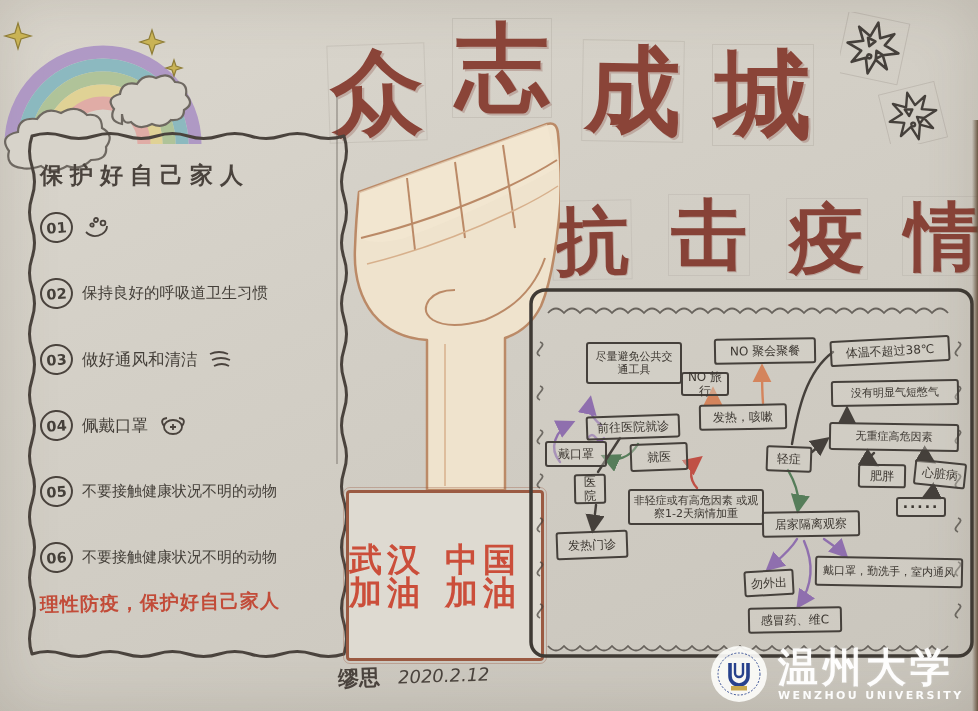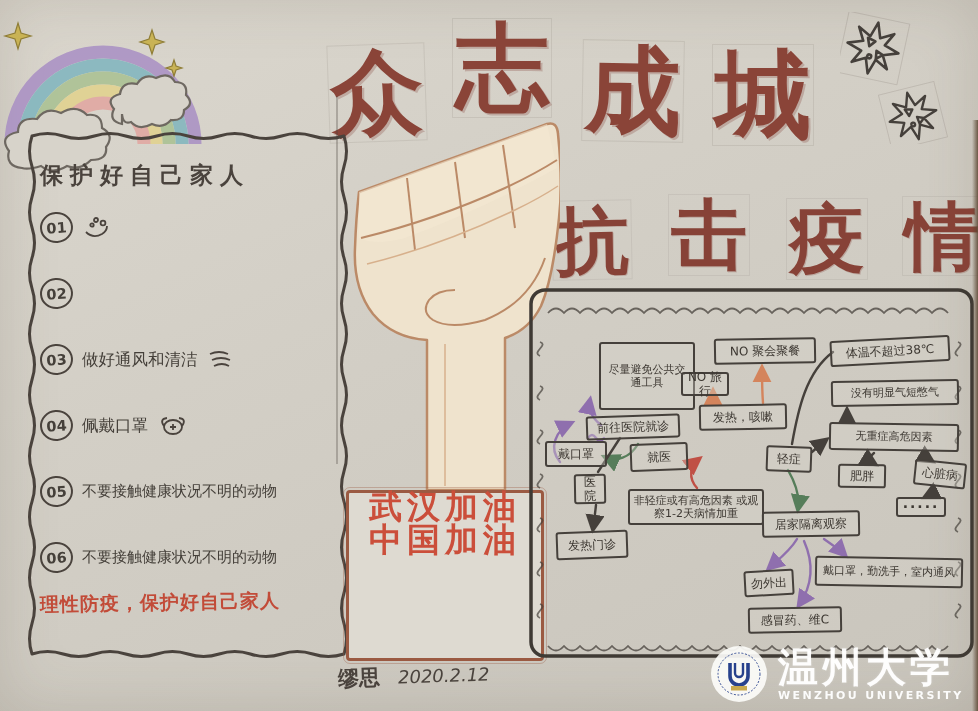--- a/index.html
+++ b/index.html
@@ -24,21 +24,21 @@
   .circle-num{flex:0 0 auto;width:29px;height:27px;border:2px solid #4a433d;border-radius:50%;
     display:inline-flex;align-items:center;justify-content:center;font-size:14.5px;font-weight:bold;transform:rotate(-4deg);}
   .p-note{position:absolute;left:16px;top:462px;font-size:19px;font-weight:bold;color:#c24b38;letter-spacing:1px;transform:rotate(-1deg);}
   .doodle{flex:0 0 auto;}
 
   
   .guide-v{position:absolute;left:336px;top:96px;width:2px;height:368px;background:rgba(74,67,61,.30);}
   .fist{position:absolute;left:345px;top:88px;}
   .cheer{position:absolute;left:346px;top:490px;width:192px;height:165px;background:#dedad1;
     border:3px solid #9b5a42;border-radius:4px;outline:1px solid rgba(155,90,66,.35);outline-offset:2px;
-    display:flex;flex-direction:column;align-items:center;justify-content:flex-start;font-family:Liberation Mono, monospace;}
+    display:flex;flex-direction:row;align-items:center;justify-content:flex-start;}
   .cheer div{font-size:33px;font-weight:bold;letter-spacing:5px;color:#cb4e3a;line-height:1;}
 
   
   .flowsvg{position:absolute;left:528px;top:286px;}
   .fnode{position:absolute;border:2px solid #45403b;border-radius:3px;padding:1px 3px;
     font-size:12px;line-height:1.2;color:#3c3731;display:flex;align-items:center;justify-content:center;
     text-align:center;background:rgba(216,212,203,.35);box-sizing:border-box;}
   .fnode.sm{font-size:11px;}
   .fnode.dots{font-size:14px;font-weight:bold;letter-spacing:2px;}
 
@@ -117,20 +117,21 @@
         <g fill="none" stroke="#4a433d" stroke-width="1.8">
             <circle cx="14" cy="4" r="2"></circle>
             <circle cx="21" cy="7" r="2.4"></circle>
             <circle cx="10" cy="9" r="1.7"></circle>
             <path d="M4,16 q7,7 16,2 q5,-3 5,-8"></path>
           </g>
       </svg>
     </div>
     <div class="p-item" style="top:150px;font-size:15.5px">
       <span class="circle-num">02</span>
+      <span>保持良好的呼吸道卫生习惯</span>
     </div>
     <div class="p-item" style="top:216px">
       <span class="circle-num">03</span>
       <span>做好通风和清洁</span>
       <svg class="doodle" width="28" height="22" viewBox="0 0 28 22">
         <g fill="none" stroke="#4a433d" stroke-width="1.8">
             <path d="M3,5 q9,-4 18,0"></path>
             <path d="M5,11 q9,-4 18,0"></path>
             <path d="M7,17 q8,-4 15,0"></path>
           </g>
@@ -219,33 +220,33 @@
       <path d="M874,453 C868,458 870,461 875,464" stroke="#45403b" marker-end="url(#ab)"></path>
       <path d="M926,451 C932,455 927,458 932,461" stroke="#45403b" marker-end="url(#ab)"></path>
       <path d="M936,489 C932,493 929,495 925,497" stroke="#45403b" marker-end="url(#ab)"></path>
       <path d="M788,470 C796,484 800,497 798,509" stroke="#567d5a" marker-end="url(#ag)"></path>
       <path d="M797,539 C790,551 778,560 769,568" stroke="#8f6fae" marker-end="url(#ap)"></path>
       <path d="M824,539 C834,546 840,550 845,555" stroke="#8f6fae" marker-end="url(#ap)"></path>
       <path d="M804,541 C816,568 810,589 799,605" stroke="#8f6fae" marker-end="url(#ap)"></path>
     </g>
   </svg>
 
-  <div class="fnode sm" style="left:599px;top:342px;width:96px;height:68px">尽量避免公共交通工具</div>
+  <div class="fnode sm" style="left:586px;top:342px;width:96px;height:42px">尽量避免公共交通工具</div>
   <div class="fnode" style="left:714px;top:338px;width:102px;height:26px;transform:rotate(-1deg)">NO 聚会聚餐</div>
   <div class="fnode" style="left:681px;top:372px;width:48px;height:24px">NO 旅行</div>
   <div class="fnode" style="left:830px;top:338px;width:120px;height:26px;transform:rotate(-3deg)">体温不超过38℃</div>
   <div class="fnode" style="left:699px;top:404px;width:88px;height:26px;transform:rotate(-1deg)">发热，咳嗽</div>
   <div class="fnode sm" style="left:831px;top:380px;width:128px;height:26px;transform:rotate(-1deg)">没有明显气短憋气</div>
   <div class="fnode" style="left:586px;top:415px;width:94px;height:24px;transform:rotate(-2deg)">前往医院就诊</div>
   <div class="fnode" style="left:545px;top:441px;width:62px;height:26px">戴口罩</div>
   <div class="fnode" style="left:630px;top:443px;width:58px;height:28px;transform:rotate(-2deg)">就医</div>
   <div class="fnode" style="left:766px;top:446px;width:46px;height:26px;transform:rotate(2deg)">轻症</div>
   <div class="fnode sm" style="left:829px;top:423px;width:130px;height:28px;transform:rotate(1deg)">无重症高危因素</div>
   <div class="fnode" style="left:574px;top:474px;width:32px;height:30px;transform:rotate(-1deg)">医院</div>
-  <div class="fnode" style="left:838px;top:464px;width:48px;height:24px;transform:rotate(1deg)">肥胖</div>
+  <div class="fnode" style="left:858px;top:464px;width:48px;height:24px;transform:rotate(1deg)">肥胖</div>
   <div class="fnode" style="left:914px;top:461px;width:52px;height:26px;transform:rotate(6deg)">心脏病</div>
   <div class="fnode dots" style="left:896px;top:497px;width:50px;height:20px">·····</div>
   <div class="fnode sm" style="left:628px;top:489px;width:136px;height:36px">非轻症或有高危因素 或观察1-2天病情加重</div>
   <div class="fnode" style="left:762px;top:511px;width:98px;height:26px;transform:rotate(-1deg)">居家隔离观察</div>
   <div class="fnode" style="left:556px;top:531px;width:72px;height:28px;transform:rotate(-2deg)">发热门诊</div>
   <div class="fnode" style="left:744px;top:570px;width:50px;height:26px;transform:rotate(-3deg)">勿外出</div>
   <div class="fnode sm" style="left:815px;top:557px;width:148px;height:30px;transform:rotate(1deg)">戴口罩，勤洗手，室内通风</div>
   <div class="fnode" style="left:748px;top:607px;width:94px;height:26px;transform:rotate(-1deg)">感冒药、维C</div>
 
   <div class="signature">

